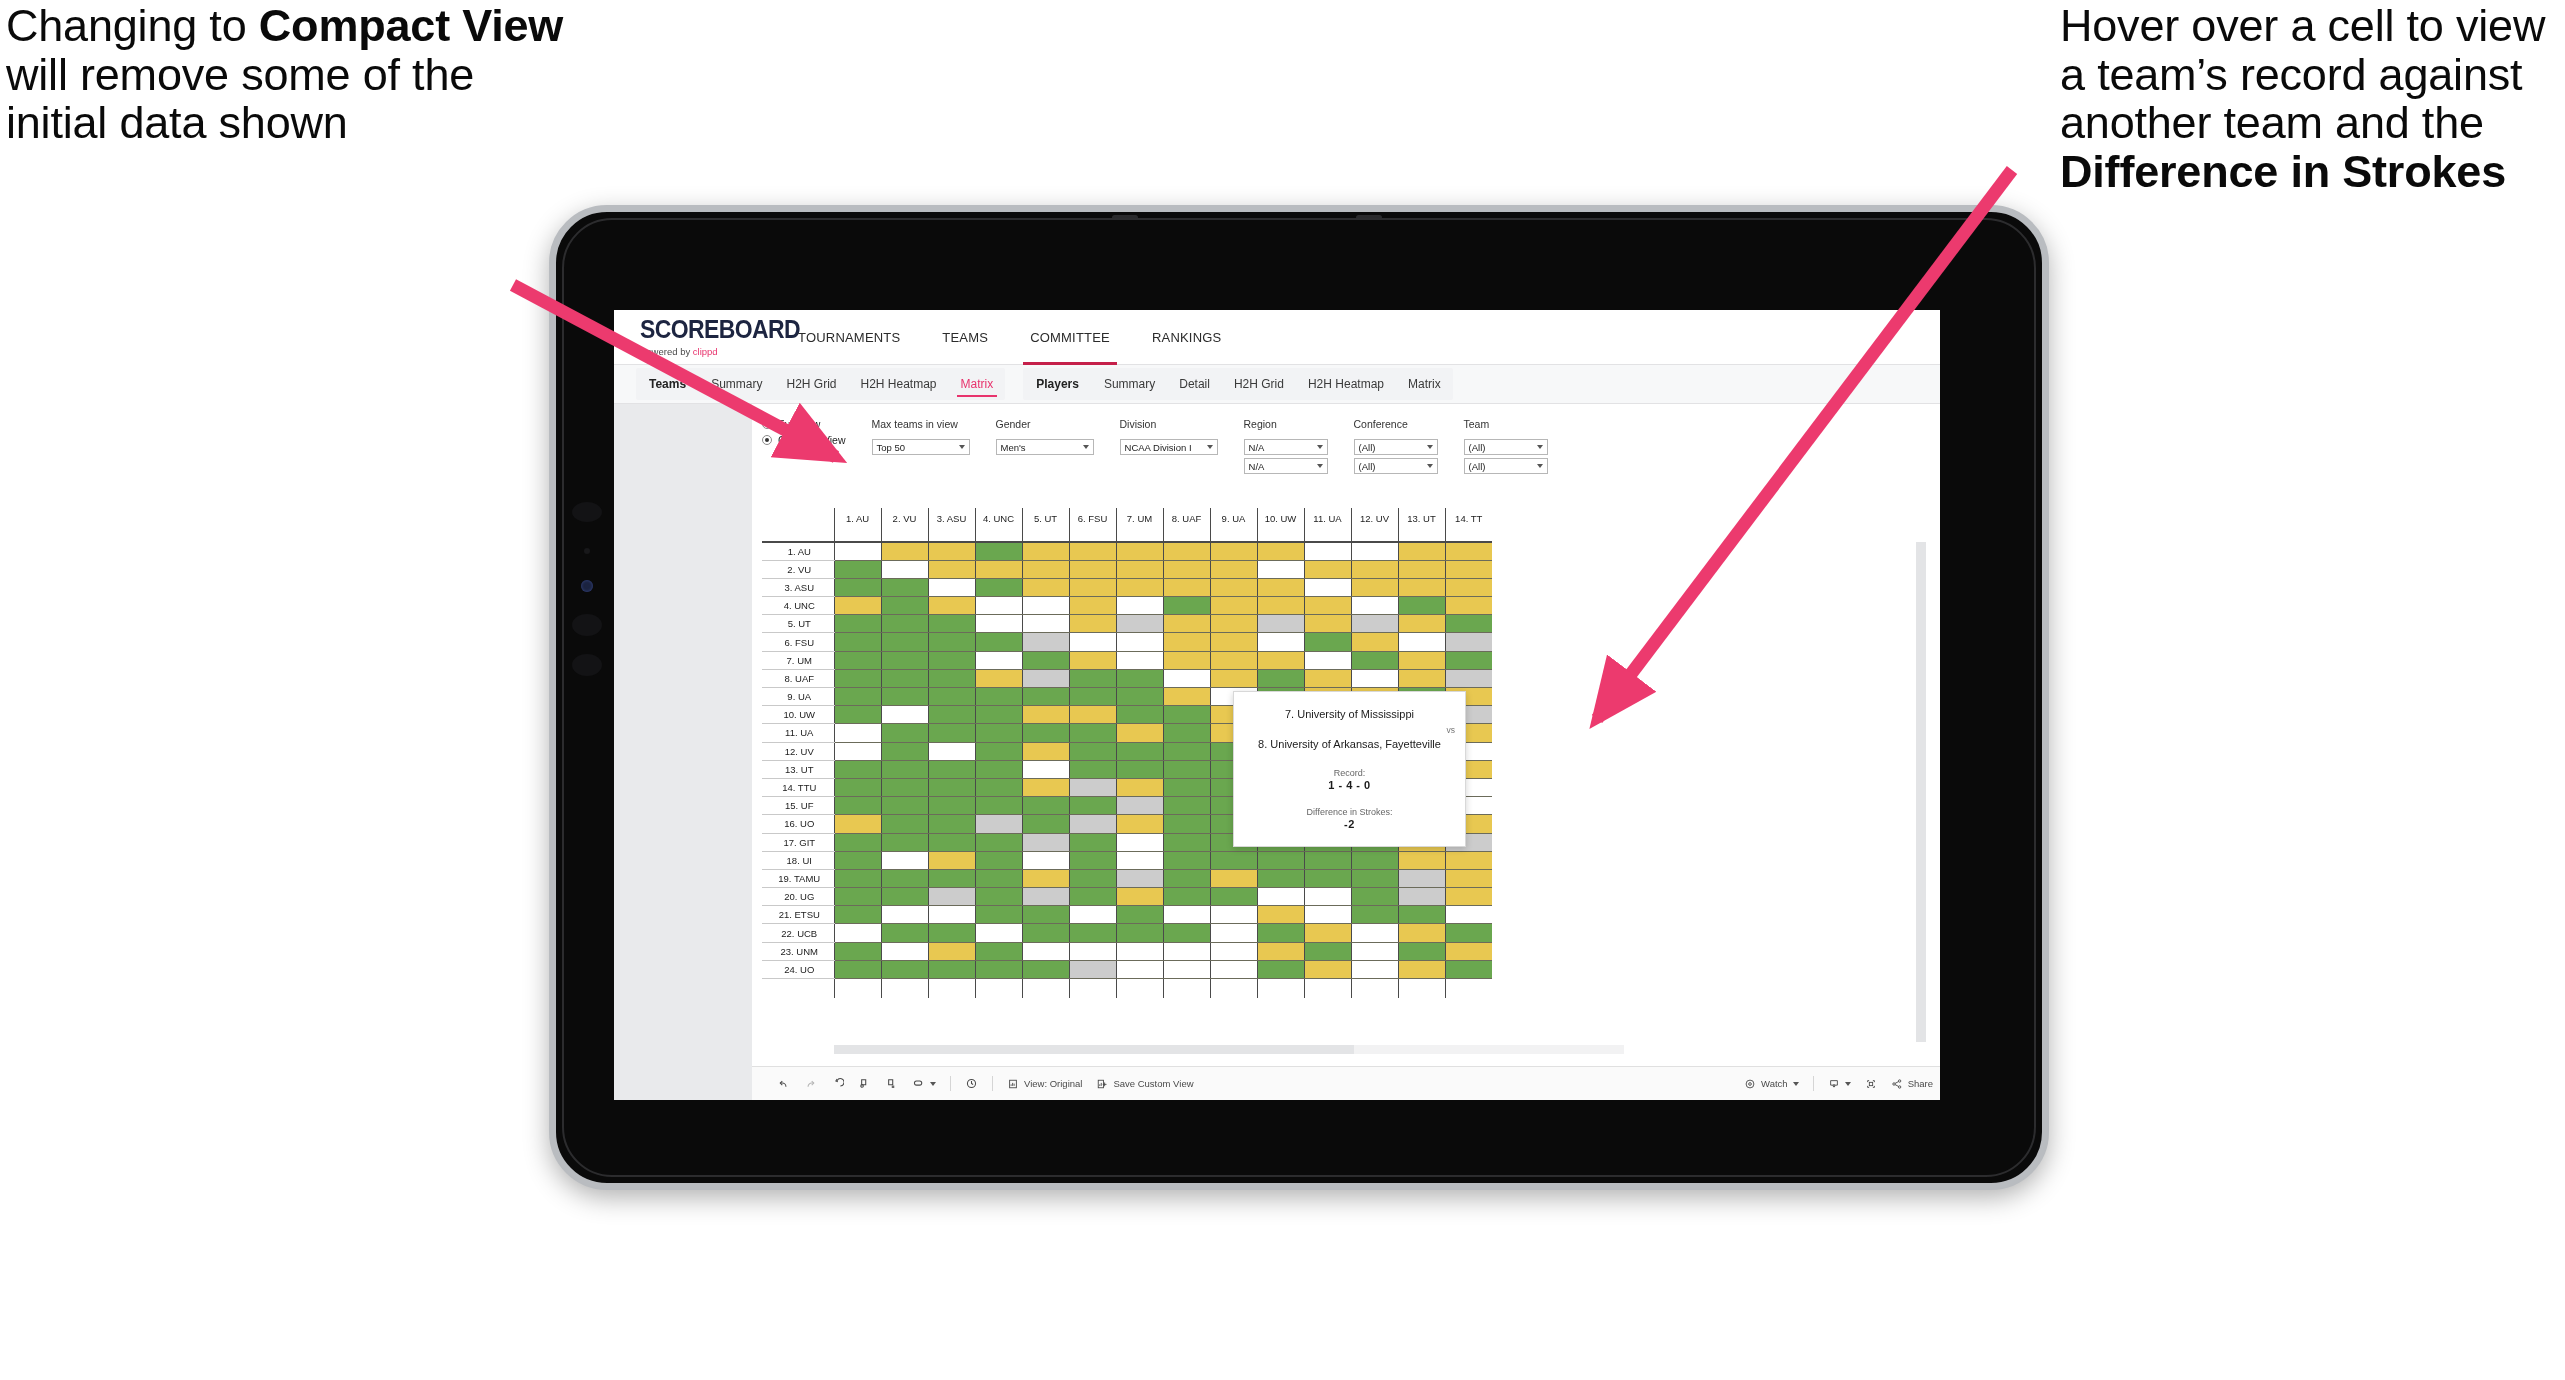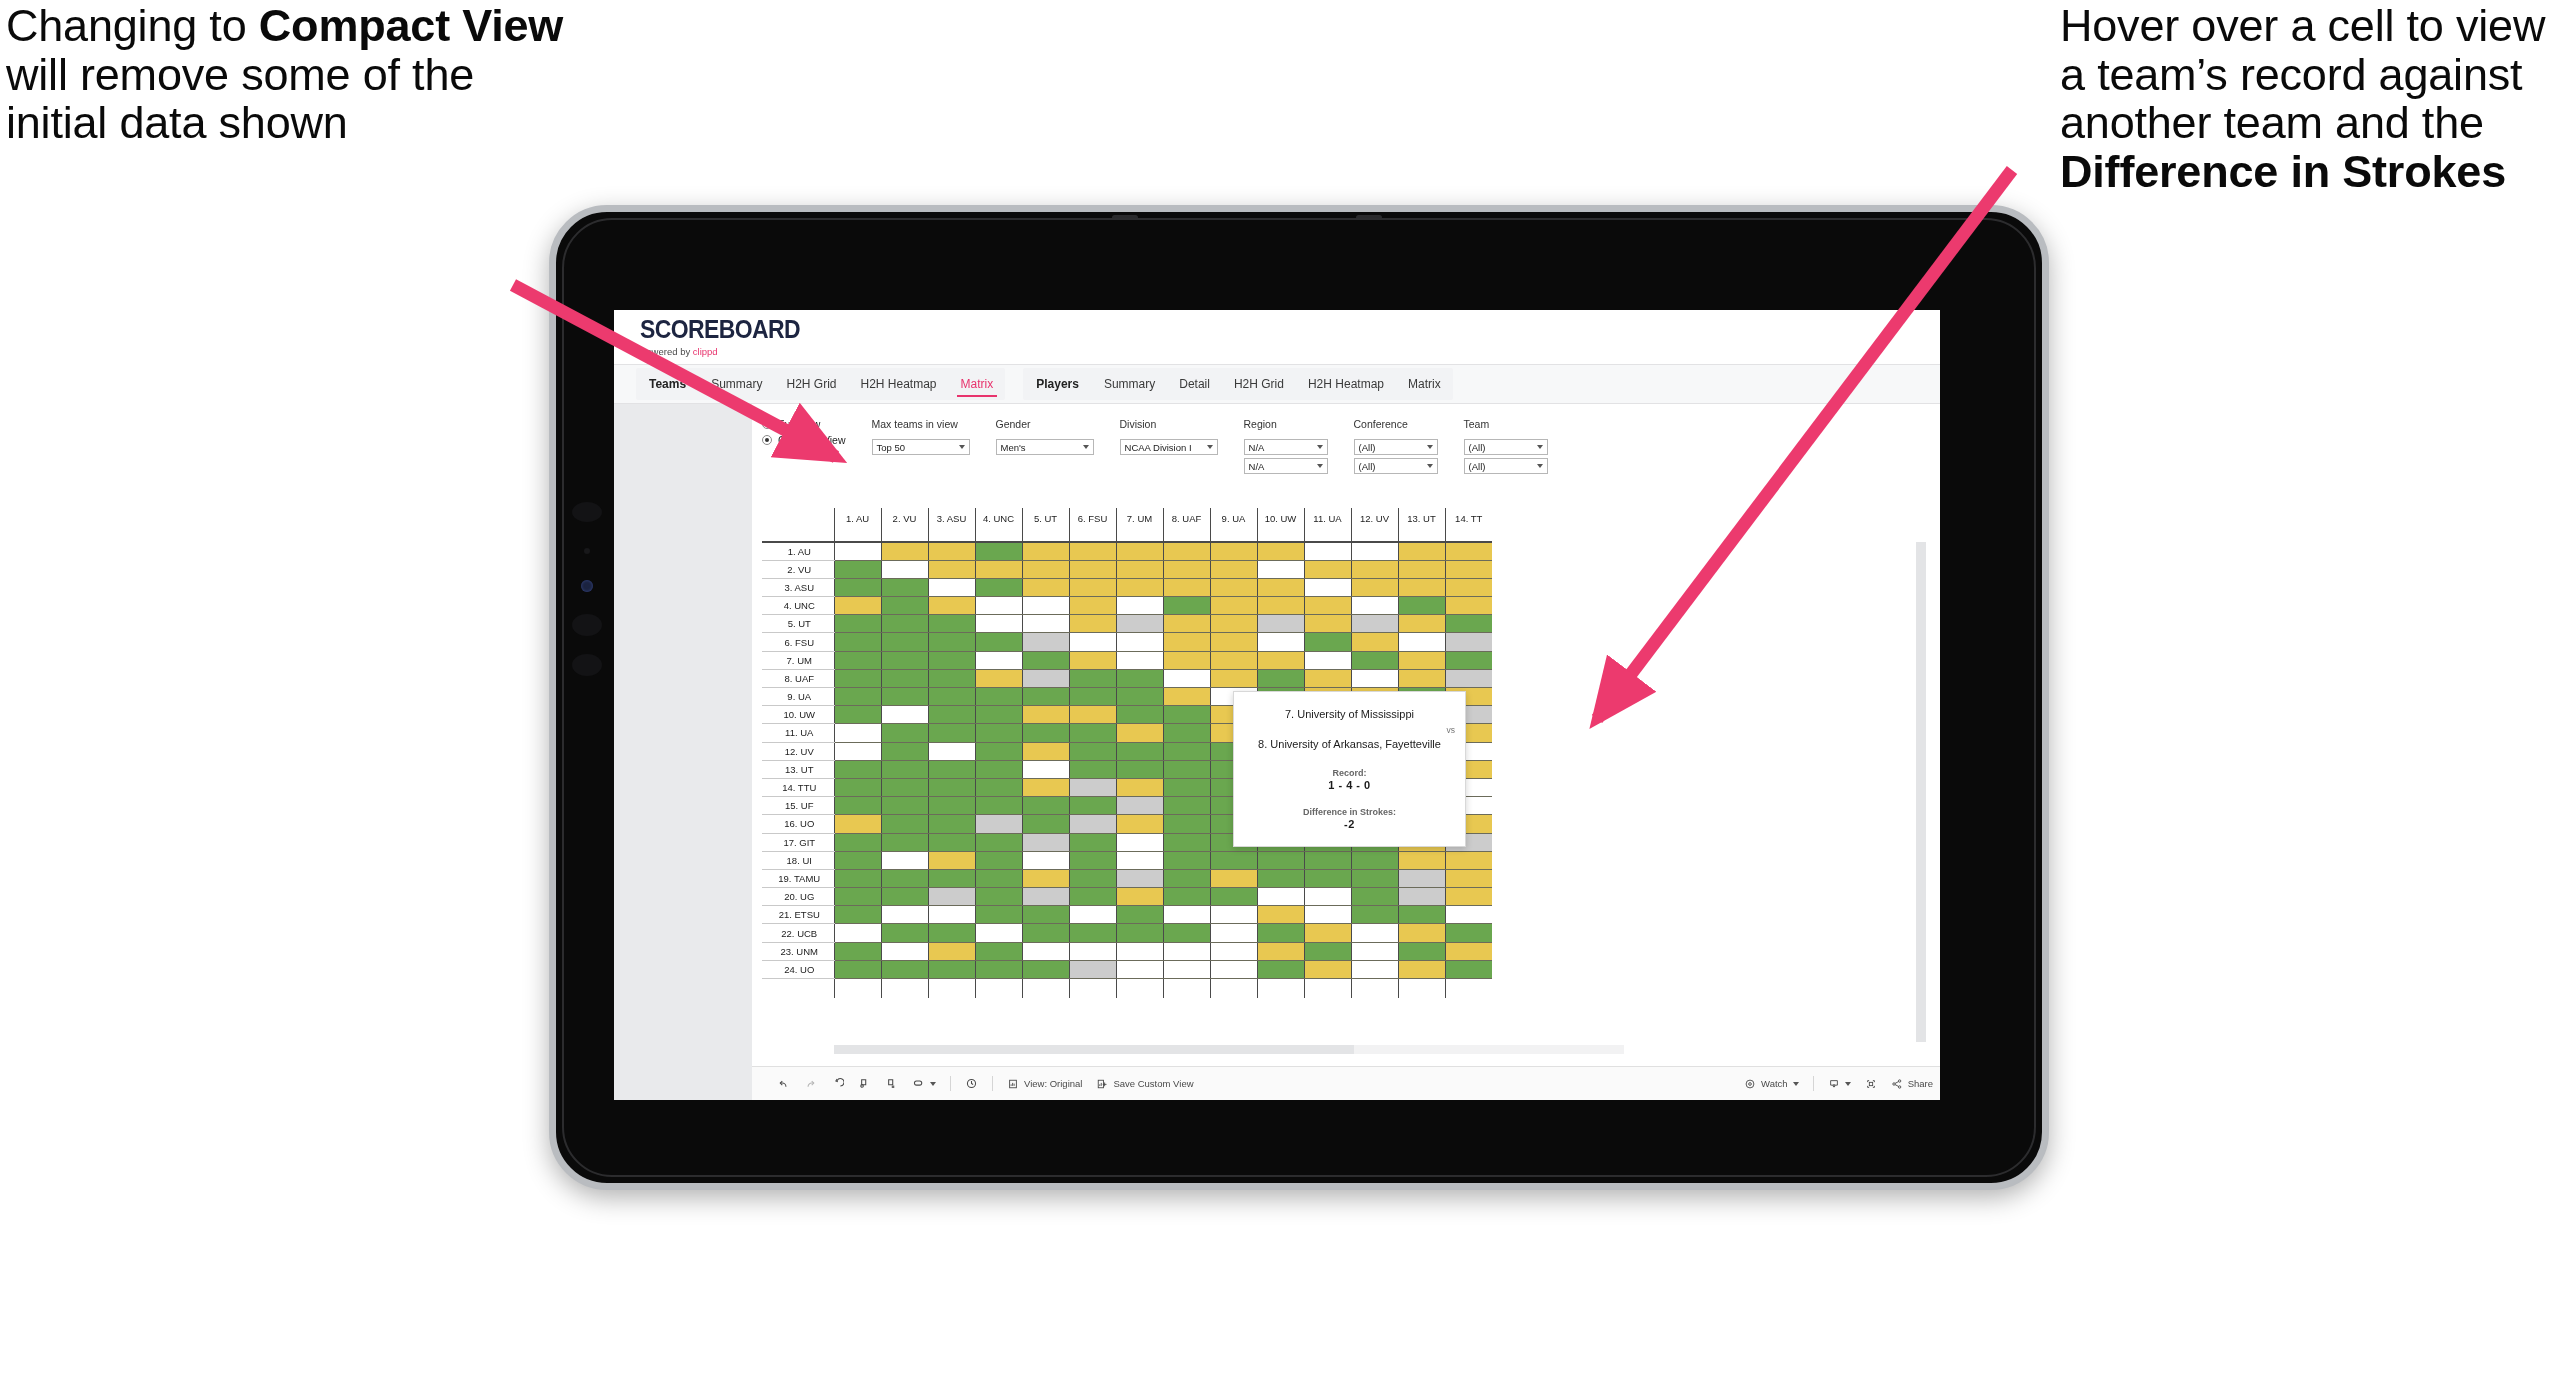--- a/index.html
+++ b/index.html
@@ -151,21 +151,21 @@
   #hscroll-track { position:absolute; left: 82px; top: 641px; width: 790px; height: 9px; background:#f2f2f3; }
 
   
   #tooltip {
     position:absolute; left: 481px; top: 287px; width: 233px; padding: 16px 10px 16px;
     background:#fff; border:1px solid #d8d8d8; box-shadow: 0 2px 7px rgba(0,0,0,0.18);
     text-align:center; z-index: 20;
   }
   .tt-team { font-size: 11px; color:#1b1b1b; line-height: 1.25; }
   .tt-vs { font-size: 8.5px; color:#777; margin: 3px 0; text-align: right; }
-  .tt-lab { font-size: 9px; color:#666; margin-top: 16px; font-weight: bold; }
+  .tt-lab { font-size: 9px; color:#666; margin-top: 16px; }
   .tt-val { font-size: 11px; color:#1b1b1b; font-weight: bold; margin-top: 1px; letter-spacing:.5px; }
 
   
   #toolbar {
     position:absolute; left:138px; right:0; bottom:0; height: 34px;
     background:#fafafa; border-top:1px solid #e0e0e0;
     display:flex; align-items:center; padding-left: 18px; gap: 0;
   }
   .tb { display:flex; align-items:center; font-size: 9.5px; color:#4a4a4a; padding: 0 7px; height:34px; }
   .tb svg { display:block; }
@@ -190,20 +190,26 @@
     <div class="bez-cam" style="left:25px; top:368px;"></div>
     <div class="bez-dot" style="left:16px; top:402px; width:30px; height:22px;"></div>
     <div class="bez-dot" style="left:16px; top:442px; width:30px; height:22px;"></div>
 
     <div id="screen">
 
       <div id="app-header">
         <div id="logo-block">
           <div id="logo-word">SCOREBOARD</div>
           <div id="logo-sub"><span>Powered by </span><span class="brand">clippd</span></div>
+        </div>
+        <div class="topnav">
+          <div class="topnav-item">TOURNAMENTS</div>
+          <div class="topnav-item">TEAMS</div>
+          <div class="topnav-item active">COMMITTEE</div>
+          <div class="topnav-item">RANKINGS</div>
         </div>
       </div>
 
       <div id="subtabs">
         <div class="tabgroup">
           <div class="tab-lead">Teams</div>
           <div class="tab-item">Summary</div>
           <div class="tab-item">H2H Grid</div>
           <div class="tab-item">H2H Heatmap</div>
           <div class="tab-item active">Matrix</div>

